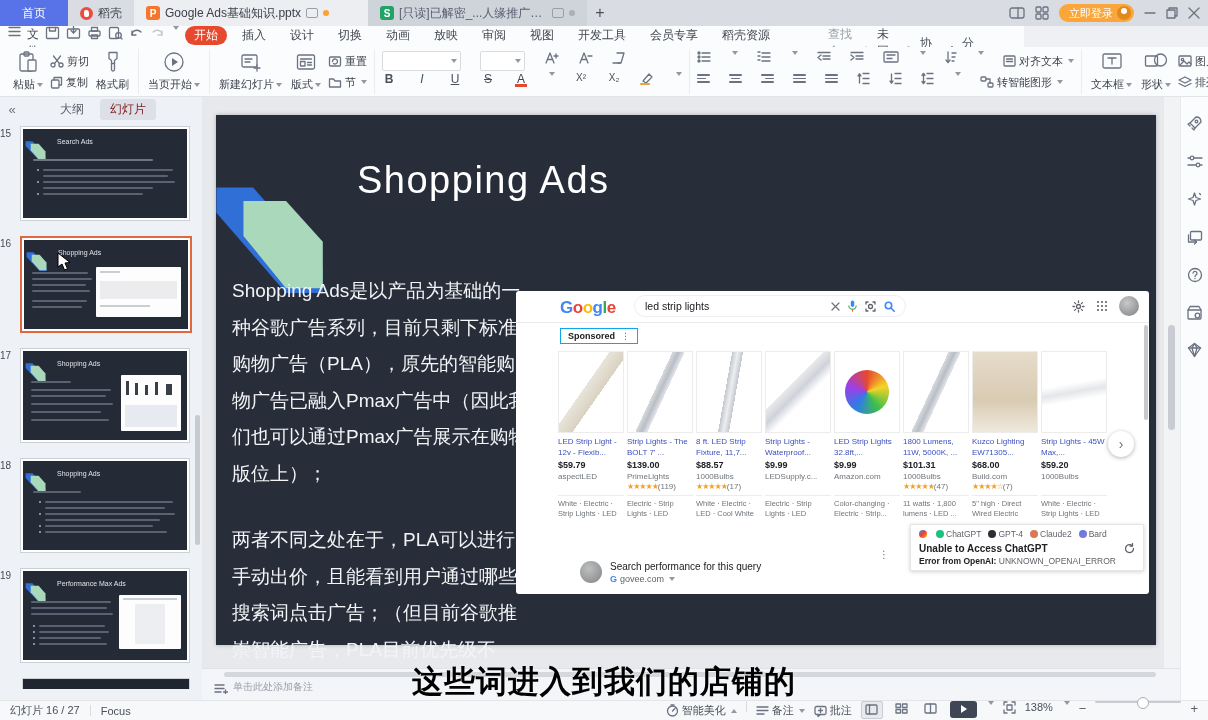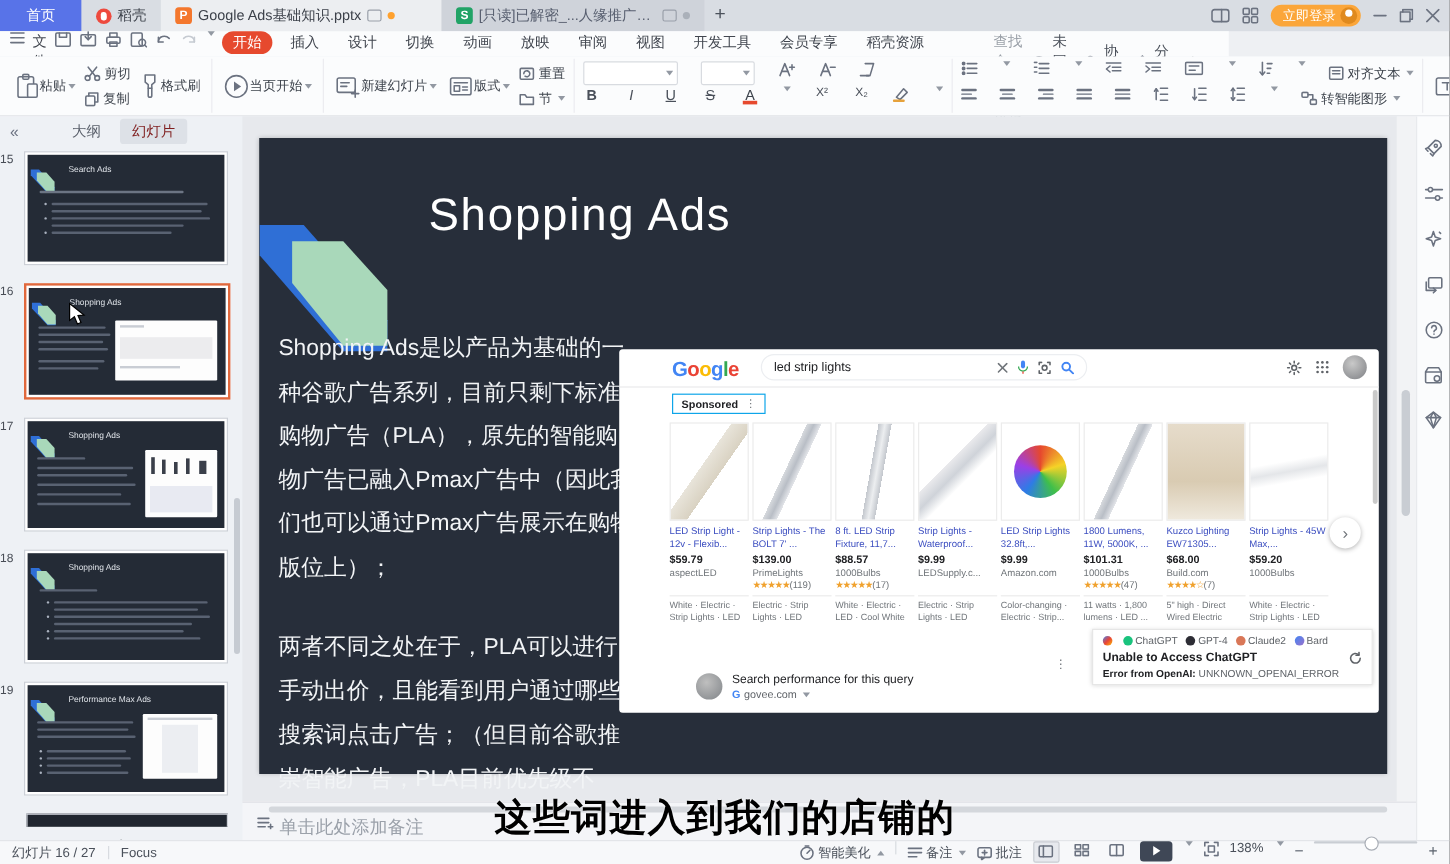--- a/index.html
+++ b/index.html
@@ -32,21 +32,21 @@
   
   #menubar{position:absolute;left:0;top:26px;width:1024px;height:21px;background:#fbfcfd;display:flex;align-items:flex-start;font-size:12px;color:#41464f;gap:6px;padding-left:8px;box-sizing:border-box}
   .mtab{padding:1px 9px;border-radius:10px;white-space:nowrap}
   .mtab.active{background:#e6492e;color:#fff}
   #menusearch{display:flex;align-items:center;gap:5px;color:#9aa0a8;margin-left:26px;width:230px}
   .mright{margin-left:auto;display:flex;align-items:center;gap:14px;padding-right:10px;color:#4a505a}
   .mright .itm{display:flex;align-items:center;gap:4px}
   
   #ribbon{position:absolute;left:0;top:47px;width:1208px;height:50px;background:#fbfcfd;border-bottom:1px solid #e2e4e8;display:flex;align-items:stretch;padding:2px 4px;box-sizing:border-box;overflow:hidden}
   .rgroup{display:flex;align-items:stretch;gap:5px;padding:0 7px;border-right:1px solid #ececf0}
-  .bigbtn{display:flex;flex-direction:row;align-items:center;justify-content:space-between;padding:2px 2px;font-size:11px;white-space:nowrap}
+  .bigbtn{display:flex;flex-direction:column;align-items:center;justify-content:space-between;padding:2px 2px;font-size:11px;white-space:nowrap}
   .bigbtn .lbl{display:flex;align-items:center}
   .stackcol{display:flex;flex-direction:column;justify-content:space-between;padding:2px 0}
   .sbtn{display:flex;align-items:center;gap:3px;font-size:11px;height:20px;white-space:nowrap}
   .sbtn.dis,.bigbtn.dis{color:#b9bec6}
   .sbtn.dis svg,.bigbtn.dis svg{stroke:#c5cad1}
   .fontbox{width:74px;height:18px;border:1px solid #d8dbe0;border-radius:2px;display:flex;align-items:center;justify-content:flex-end;padding-right:3px;background:#fff}
   .fontbox.sm{width:40px}
   .btns-row{display:flex;align-items:flex-start;gap:19px;height:20px}
   .glyphbtn{font-size:12px;color:#4a505a;width:14px;text-align:center}
   .glyphbtn.b{font-weight:bold}.glyphbtn.i{font-style:italic}.glyphbtn.u{text-decoration:underline}.glyphbtn.s{text-decoration:line-through}
@@ -124,21 +124,21 @@
   .aidot{width:8px;height:8px;border-radius:50%;display:inline-block;margin-right:2px;vertical-align:-1px}
   #aierr1{font-size:10px;font-weight:bold;color:#202124;margin-top:4px;display:flex;justify-content:space-between}
   #aierr2{font-size:8.5px;color:#5f6368;margin-top:2px}
   #aierr2 b{color:#202124}
   #gscroll{position:absolute;right:1px;top:34px;width:4px;height:95px;background:#c9c9c9;border-radius:2px}
   
   #rail{position:absolute;left:1180px;top:97px;width:28px;height:603px;background:#fbfcfd;border-left:1px solid #e8eaed;display:flex;flex-direction:column;align-items:center;padding-top:18px;gap:22px;box-sizing:border-box}
   
   #notesbar{position:absolute;left:202px;top:668px;width:978px;height:32px;background:#f4f5f8;border-top:1px solid #e0e2e6}
   #hscroll{position:absolute;left:22px;top:3px;right:24px;height:5px;background:#d4d7dc;border-radius:3px}
-  #noteline{position:absolute;left:12px;top:11px;display:flex;align-items:flex-start;gap:5px;font-size:15px;color:#9ba1aa}
+  #noteline{position:absolute;left:12px;top:11px;display:flex;align-items:flex-end;gap:5px;font-size:10px;color:#9ba1aa}
   
   #statusbar{position:absolute;left:0;top:700px;width:1208px;height:20px;background:#f7f8fa;border-top:1px solid #e3e5e9;display:flex;align-items:center;font-size:11px;color:#4a505a;box-sizing:border-box}
   #sbleft{display:flex;align-items:center;gap:10px;padding-left:10px}
   .sbdiv{width:1px;height:11px;background:#d8dbe0}
   #sbright{margin-left:auto;display:flex;align-items:flex-start;gap:9px;padding-right:10px}
   .viewbox{display:flex;align-items:center;justify-content:center;width:20px;height:16px;border-radius:2px}
   .viewbox.sel{background:#e7e9ee;border:1px solid #c9ccd2}
   #playbtn{width:27px;height:17px;background:#3f4756;border-radius:3px;display:flex;align-items:center;justify-content:center}
   #playbtn .tri{width:0;height:0;border-left:6px solid #fff;border-top:4px solid transparent;border-bottom:4px solid transparent;margin-left:2px}
   #zslider{width:86px;height:2px;background:#c9cdd3;position:relative;border-radius:1px}

